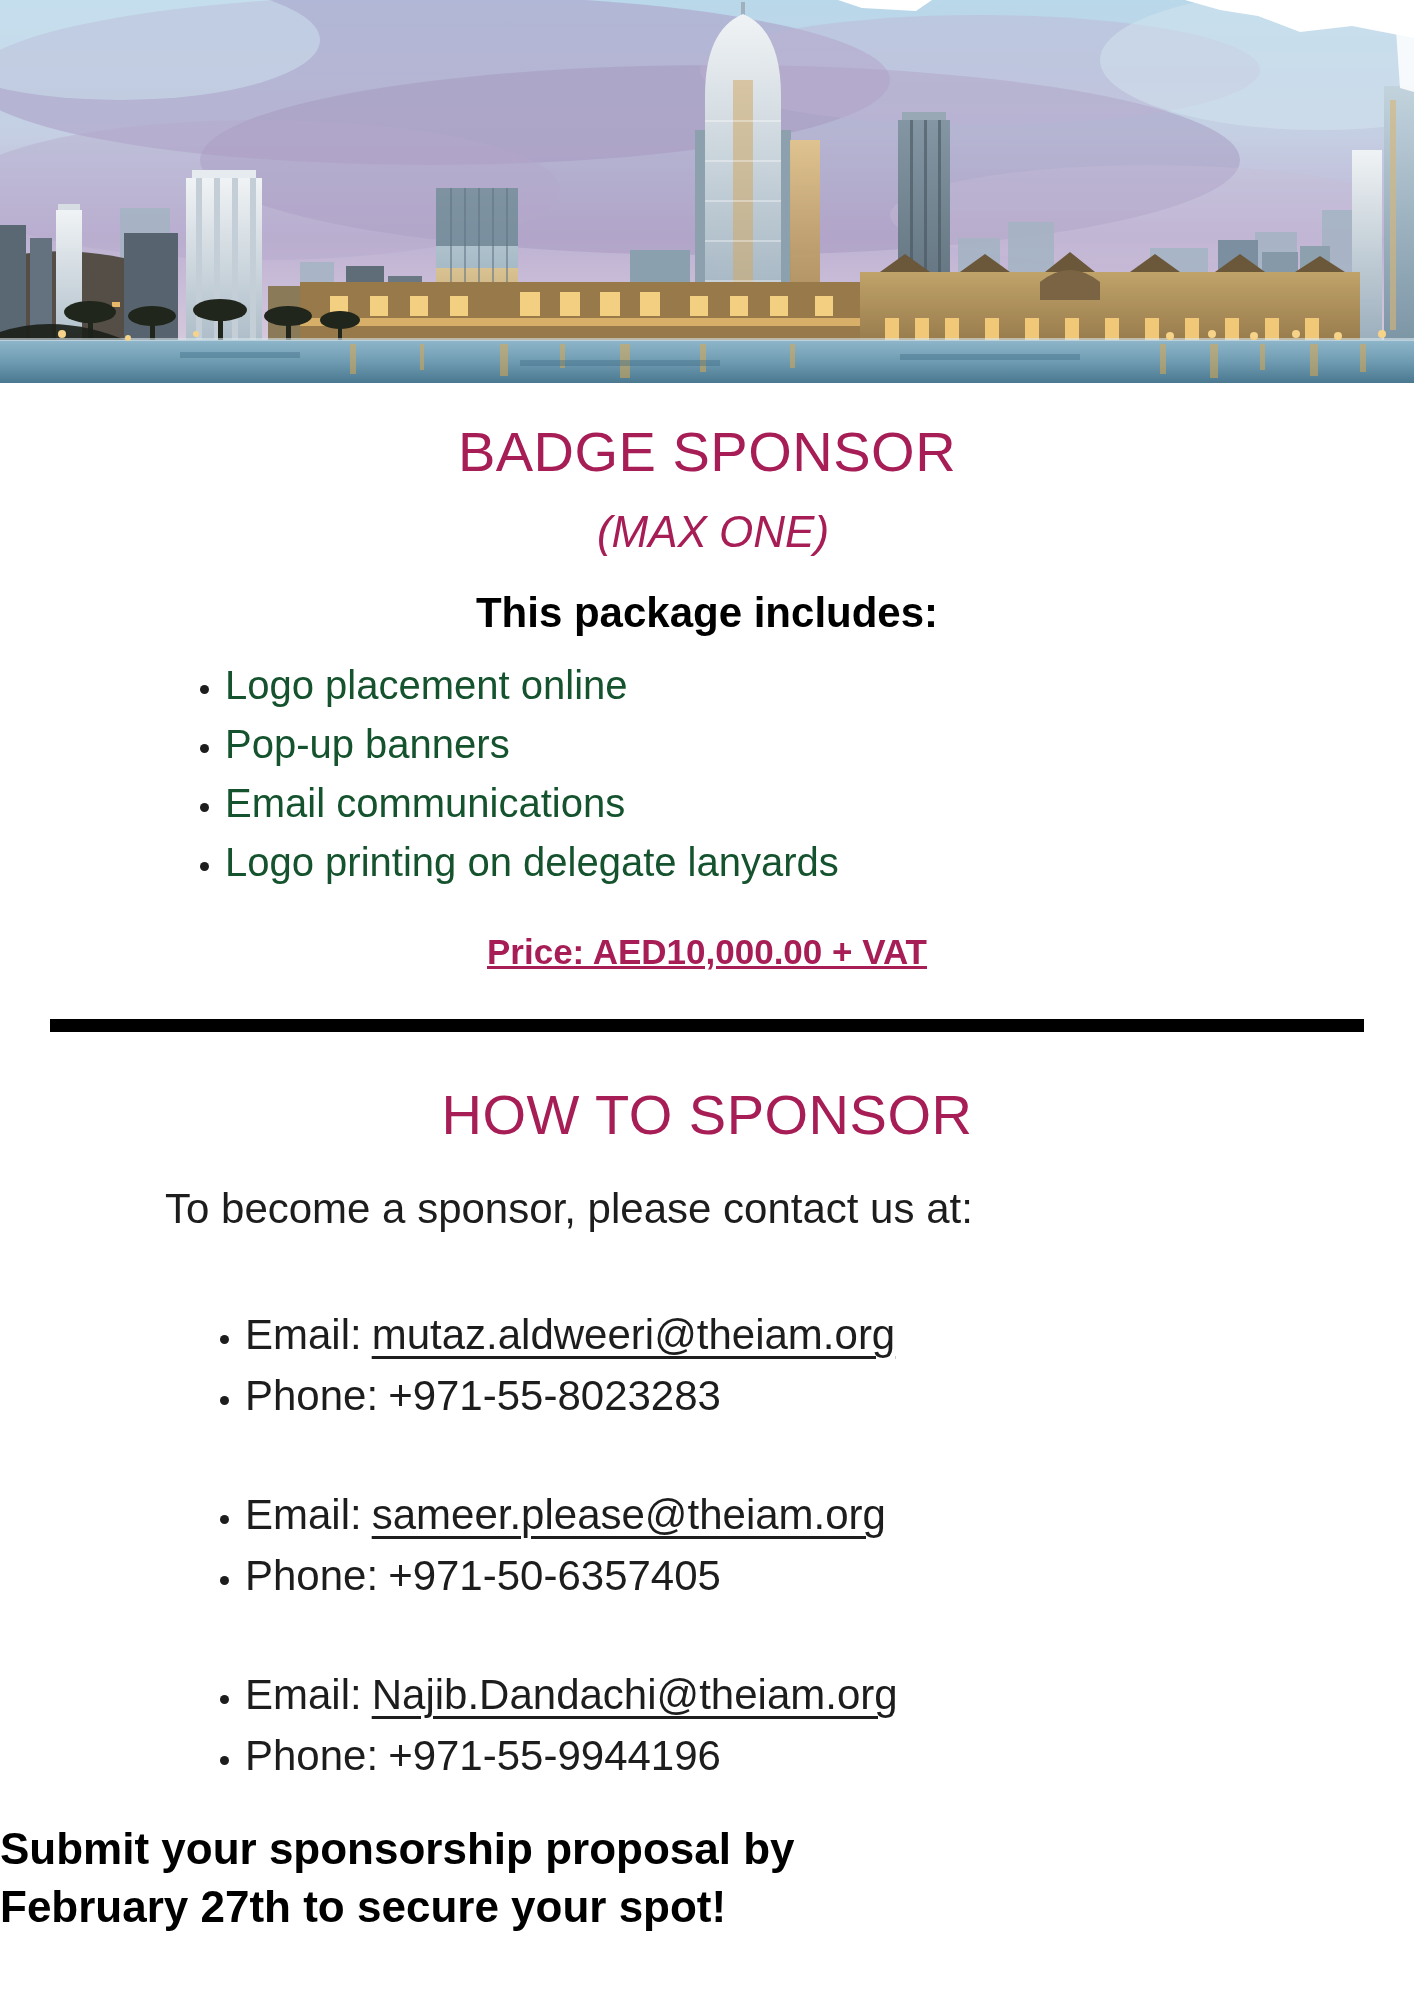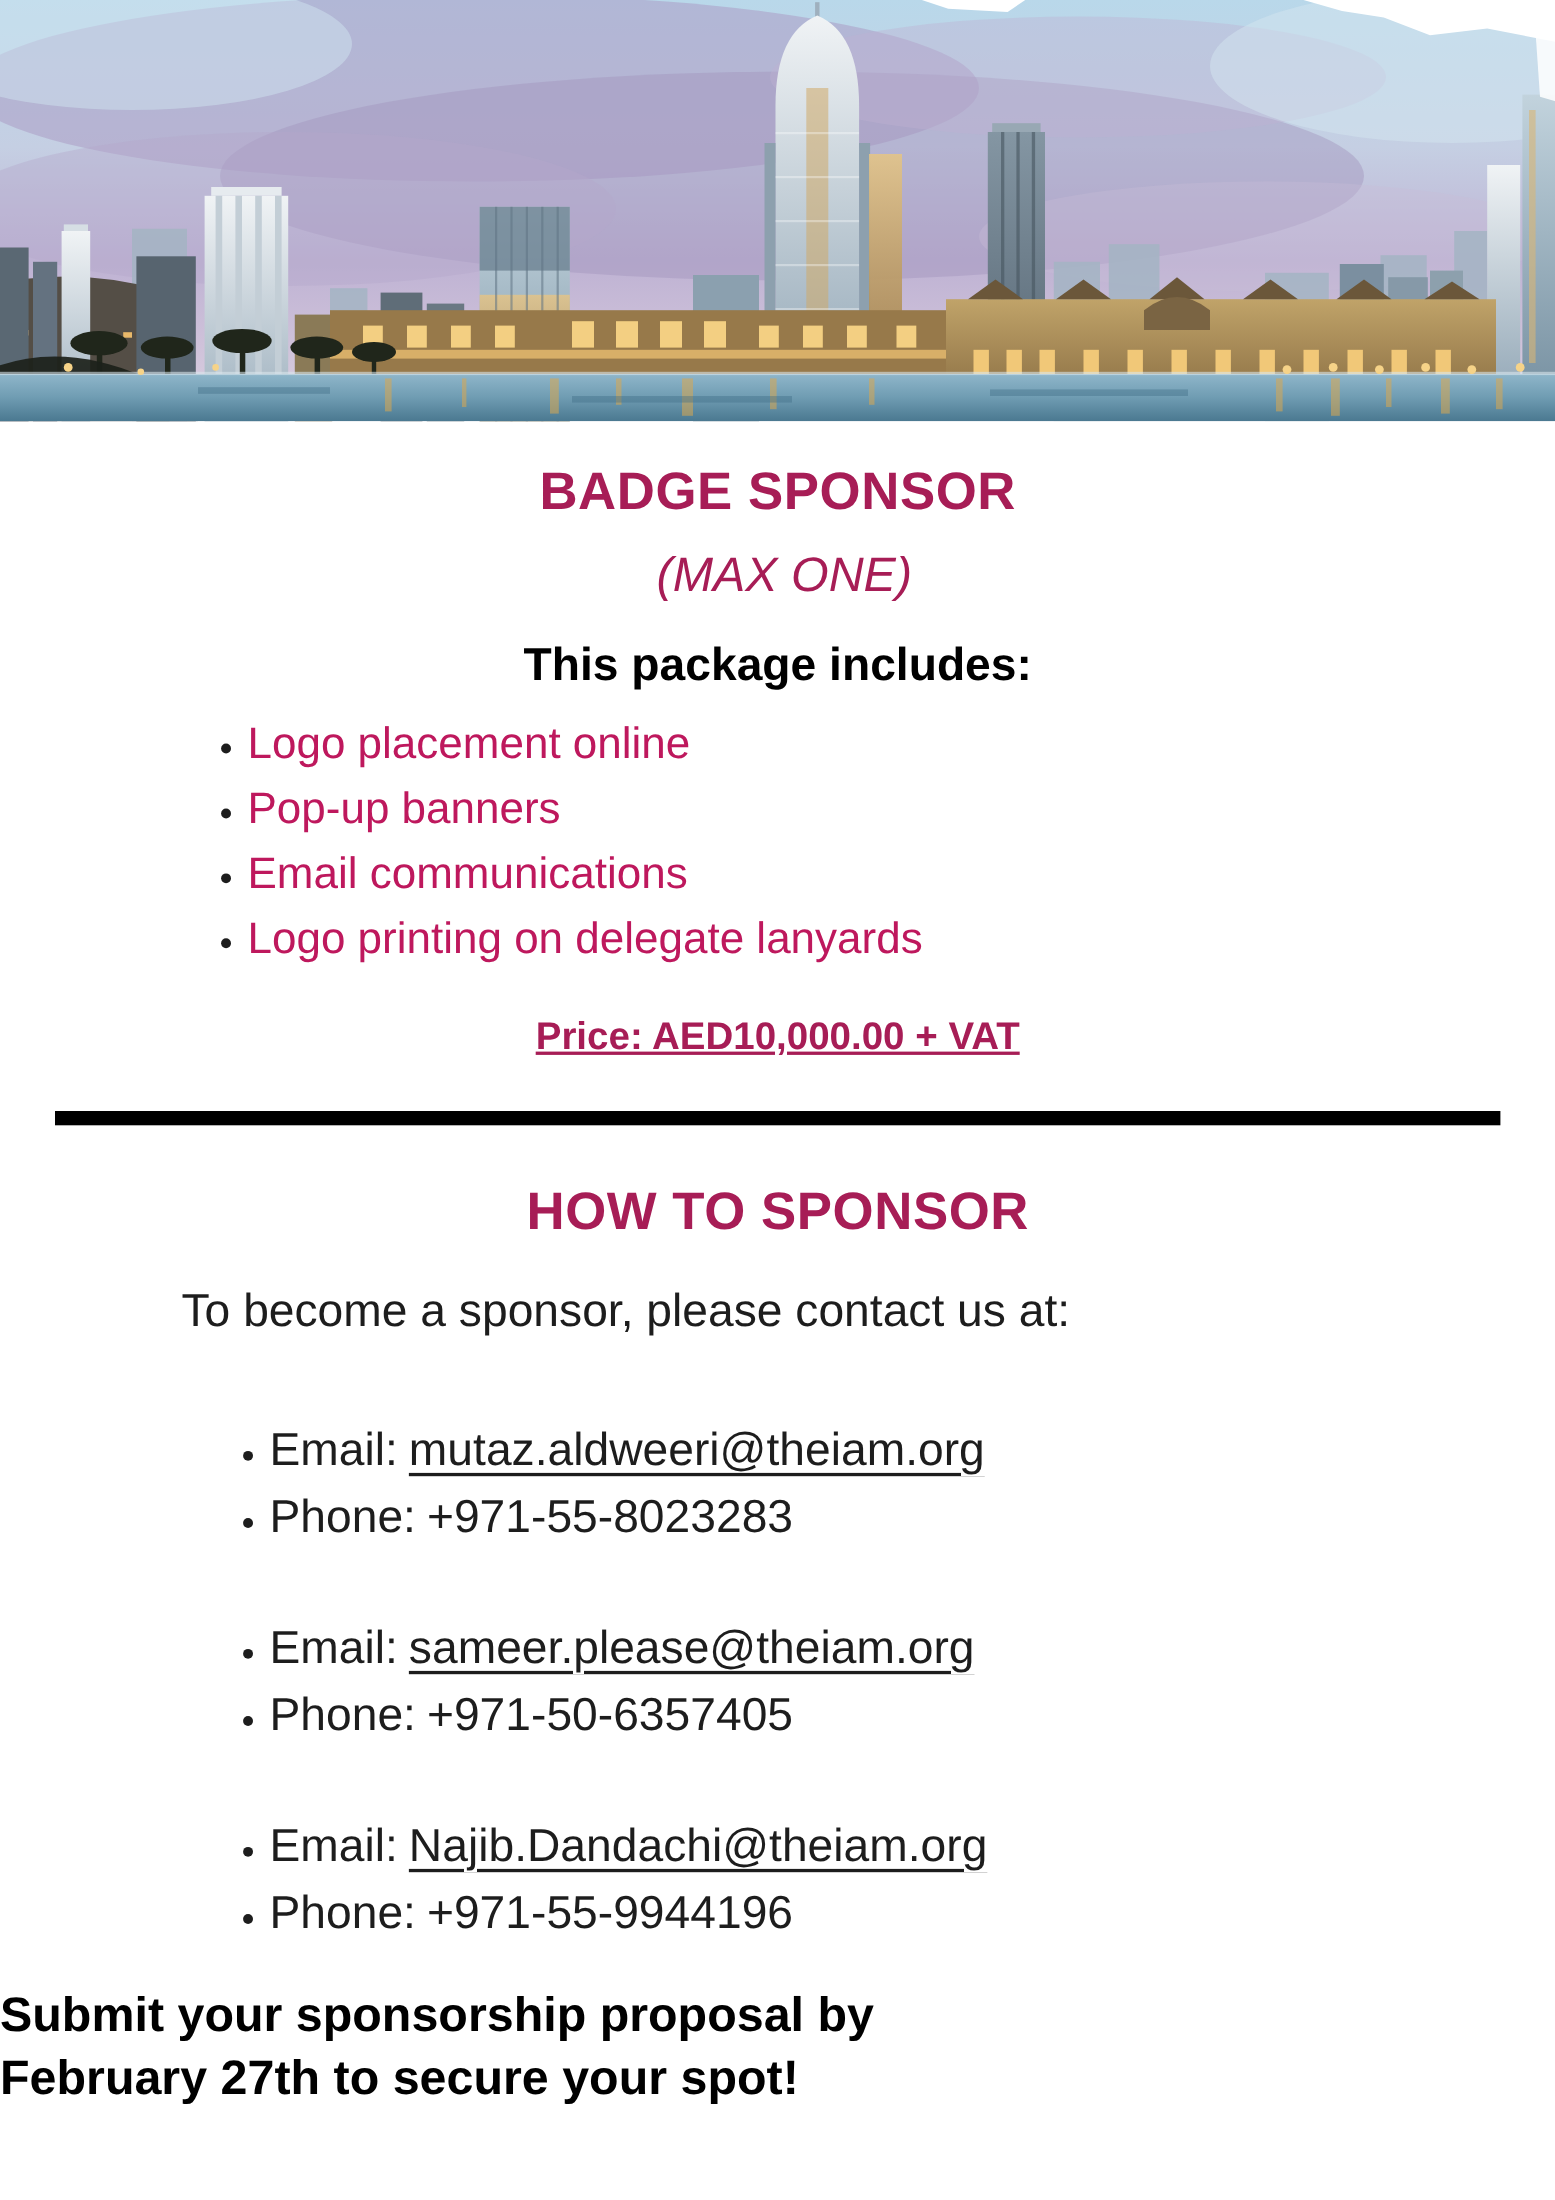--- a/index.html
+++ b/index.html
@@ -1,26 +1,26 @@
 <!DOCTYPE html>
 <html><head>
 <meta charset="utf-8">
 <style>
   html,body{margin:0;padding:0;background:#ffffff;}
   .page{position:relative;width:1414px;height:2000px;background:#ffffff;overflow:hidden;
         font-family:"Liberation Sans",sans-serif;color:#1d1d1d;}
   .hero{width:1414px;height:383px;overflow:hidden;line-height:0;}
-  .big-title{margin:38px 0 0 0;text-align:center;font-size:48px;font-weight:700;
+  .big-title{margin:38px 0 0 0;text-align:center;font-size:56px;font-weight:400;
              letter-spacing:.5px;color:#a71d56;line-height:1.12;}
   .subtitle{margin:24px 0 0 12px;text-align:center;font-size:44px;font-style:italic;
             font-weight:400;color:#a71d56;line-height:1.1;}
   .includes{margin:34px 0 0 0;text-align:center;font-size:42px;font-weight:700;
             color:#000000;line-height:1.1;}
   ul.pkg{margin:20px 0 0 0;padding:0 0 0 225px;list-style:disc;font-size:40px;
-         line-height:59px;color:#be185d;}
+         line-height:59px;color:#14532d;}
   ul.pkg li::marker{color:#1d1d1d;font-size:30px;}
   .price{margin:40px 0 0 0;text-align:center;font-size:35px;font-weight:700;
          color:#a71d56;line-height:1.15;text-decoration:underline;}
   .divider{margin:46px 50px 0 50px;height:13px;background:#000000;border:none;}
   .how-title{margin:52px 0 0 0;}
   .intro{margin:40px 0 0 165px;font-size:42px;color:#1d1d1d;line-height:1.1;}
   ul.contacts{margin:72px 0 0 0;padding:0 0 0 245px;list-style:disc;font-size:42px;
               line-height:61px;color:#1d1d1d;}
   ul.contacts li::marker{color:#1d1d1d;font-size:30px;}
   ul.contacts li.group-start{margin-top:58px;}

